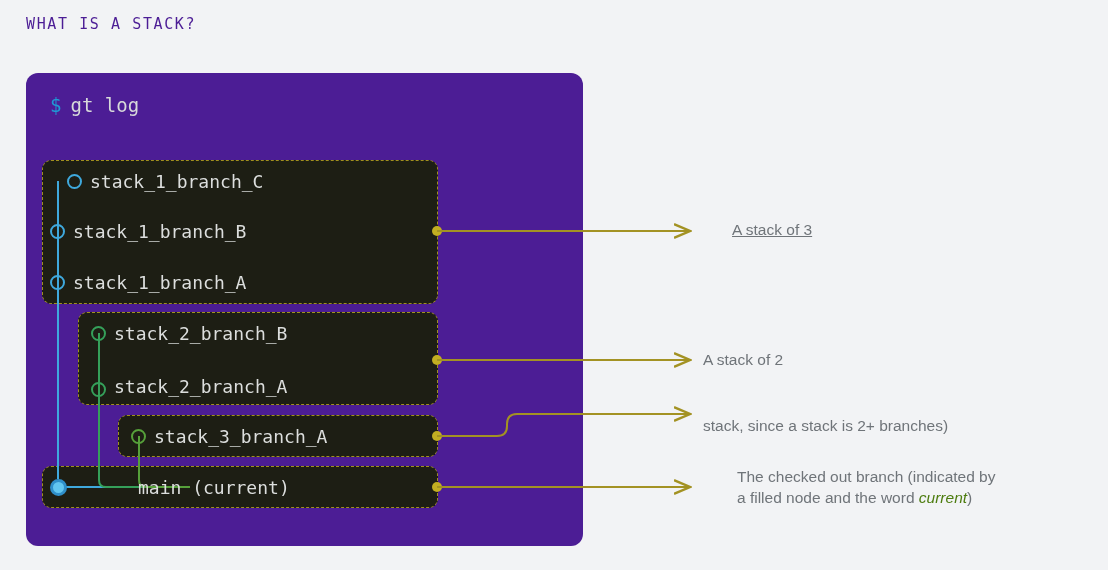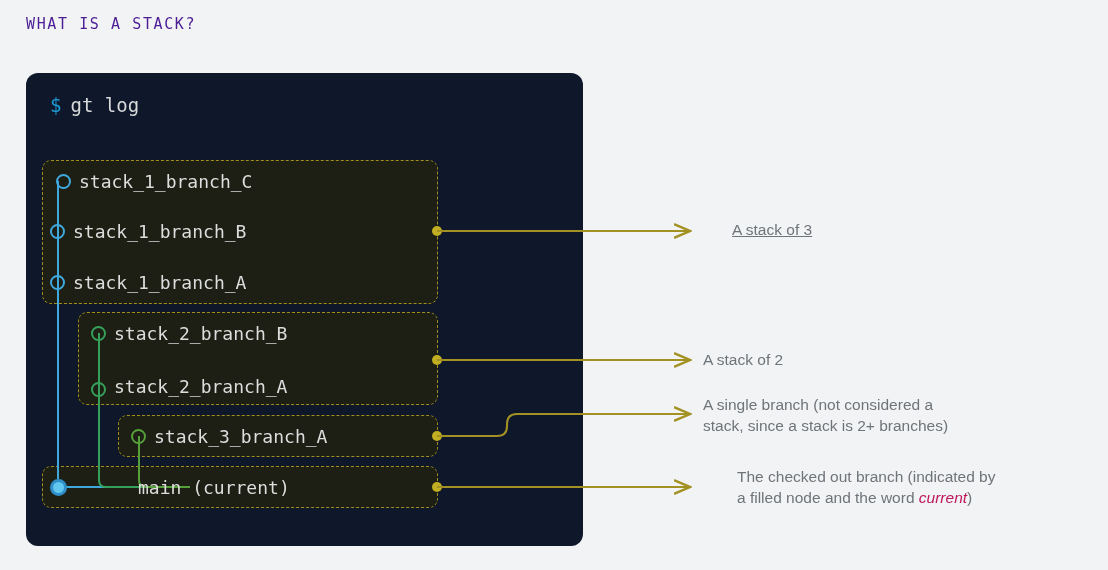--- a/index.html
+++ b/index.html
@@ -32,21 +32,21 @@
     white-space: nowrap;
   }
 
   
   .terminal {
     position: absolute;
     left: 26px;
     top: 73px;
     width: 557px;
     height: 473px;
-    background: #0f172a;
+    background: #4c1d95;
     border-radius: 12px;
   }
 
   .prompt-line {
     position: absolute;
     left: 24px;
     top: 21px;
     font-family: "DejaVu Sans Mono", monospace;
     font-size: 19px;
     color: #d7d9da;
@@ -112,21 +112,21 @@
   .annotation {
     position: absolute;
     font-family: "Liberation Sans", sans-serif;
     font-size: 15.5px;
     line-height: 21px;
     color: #6f7479;
     white-space: pre-line;
   }
   .annotation em {
     font-style: italic;
-    color: #be185d;
+    color: #4d7c0f;
   }
 </style>
 </head>
 <body>
 
 <div id="root">
 
   <div class="page-title">WHAT IS A STACK?</div>
 
   <div class="terminal">
@@ -150,21 +150,21 @@
     <path d="M124,487 L190,487" stroke="#3fa9dd" stroke-width="2" fill="none"></path>
 
     <path d="M99,333 L99,384" stroke="#35a05a" stroke-width="2" fill="none"></path>
     <path d="M99,384 L99,480" stroke="#35a05a" stroke-width="2" fill="none"></path>
     <path d="M99,480 Q99,487 106,487 L190,487" stroke="#35a05a" stroke-width="2" fill="none"></path>
 
     <path d="M139,436 L139,480" stroke="#56a03a" stroke-width="2" fill="none"></path>
     <path d="M139,480 Q139,487 146,487 L190,487" stroke="#56a03a" stroke-width="2" fill="none"></path>
   </svg>
 
-  <div class="branch-row" style="left:56px; top:168px;">
+  <div class="branch-row" style="left:67px; top:168px;">
     <span class="node blue"></span>
     <span class="branch-label">stack_1_branch_C</span>
   </div>
   <div class="branch-row" style="left:50px; top:218px;justify-content:flex-end;">
     <span class="node blue"></span>
     <span class="branch-label">stack_1_branch_B</span>
   </div>
   <div class="branch-row" style="left:50px; top:269px;">
     <span class="node blue"></span>
     <span class="branch-label">stack_1_branch_A</span>
@@ -206,17 +206,17 @@
     <path d="M437,436 L497,436 Q507,436 507,426 L507,424 Q507,414 517,414 L689,414" stroke="#a39223" stroke-width="2" fill="none" marker-end="url(#ah)"></path>
 
     <circle cx="437" cy="487" r="5" fill="#c2ae22"></circle>
     <path d="M437,487 L689,487" stroke="#a39223" stroke-width="2" fill="none" marker-end="url(#ah)"></path>
   </svg>
 
   <div class="annotation" style="left:732px; top:219px;text-decoration:underline;">A stack of 3</div>
 
   <div class="annotation" style="left:703px; top:349px;">A stack of 2</div>
 
-  <div class="annotation" style="left:703px; top:394px;"><span>A single branch (not considered a</span><br><span>stack, since a stack is 2+ branches)</span></div>
+  <div class="annotation" style="left:703px; top:394px;"><br><span>stack, since a stack is 2+ branches)</span></div>
 
   <div class="annotation" style="left:737px; top:466px;"><span>The checked out branch (indicated by</span><br><span>a filled node and the word </span><em>current</em><span>)</span></div>
 
 </div>
 
 </body></html>

